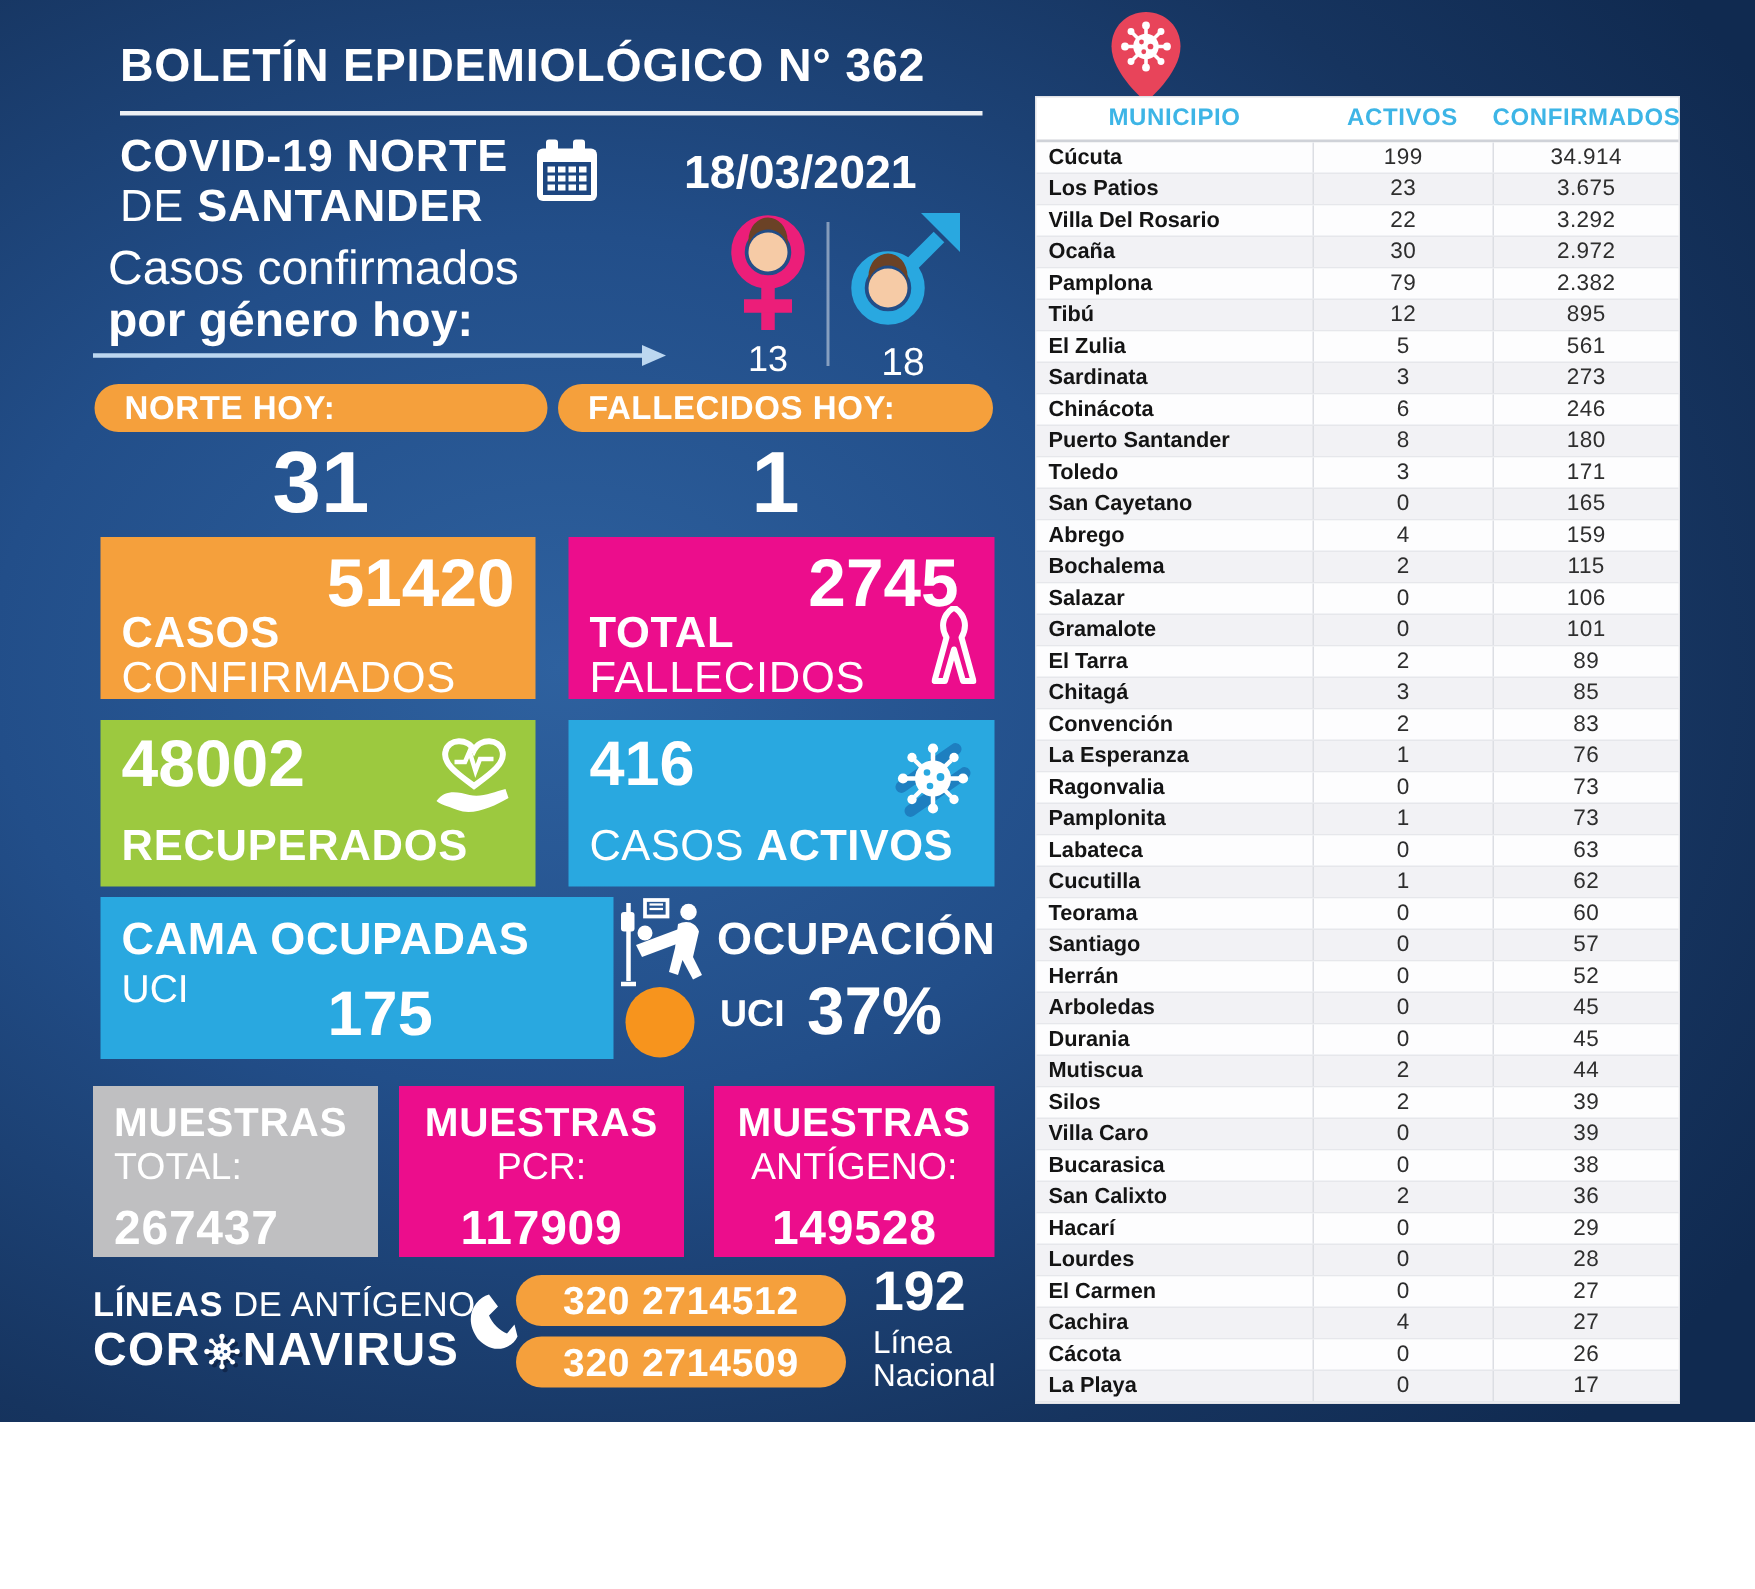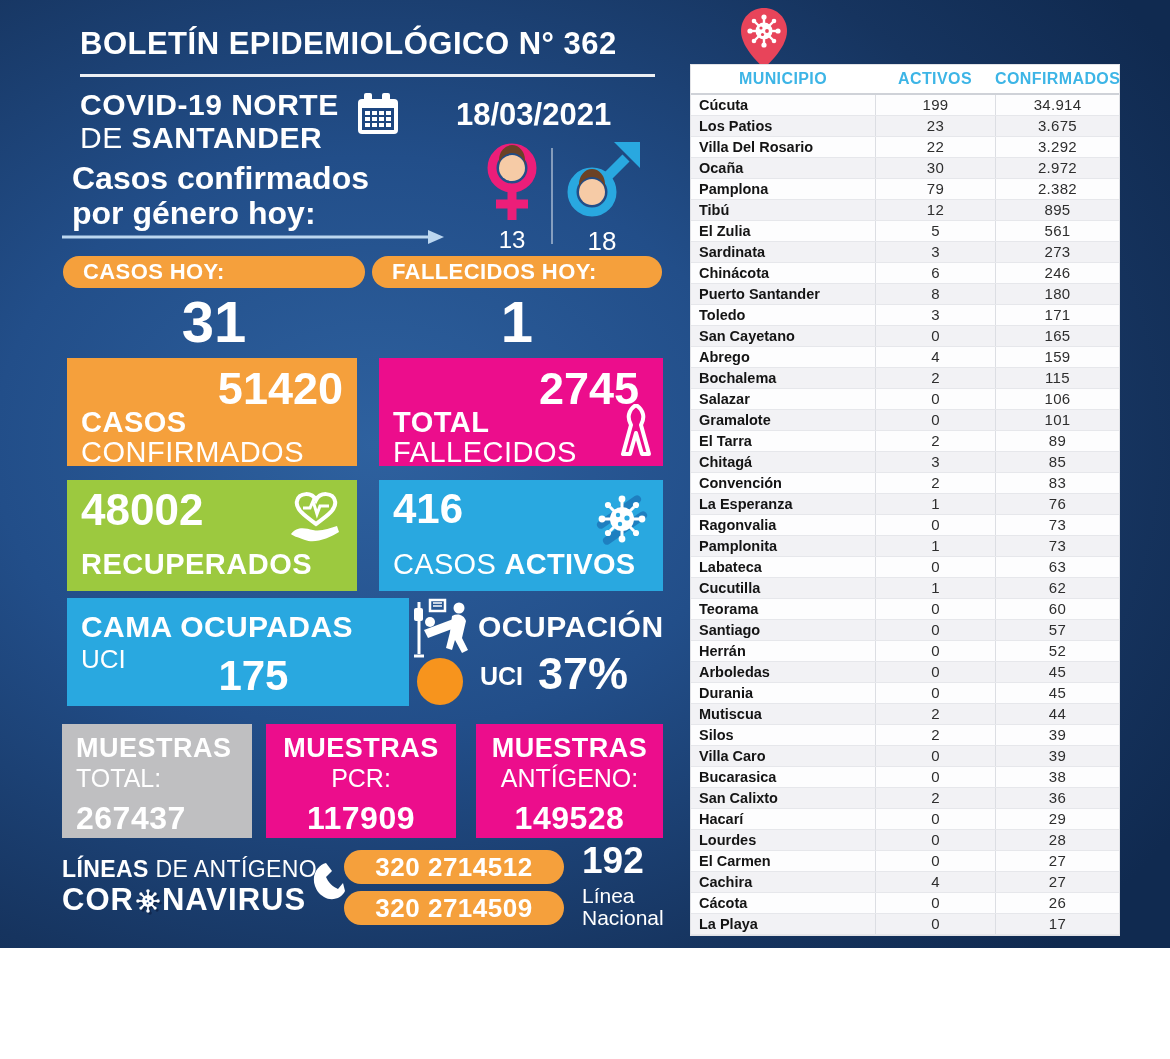--- a/index.html
+++ b/index.html
@@ -14,21 +14,21 @@
 
   
   .title{ left:80px; top:26px; font-size:31px; font-weight:800; letter-spacing:.5px; }
   .title-underline{ left:80px; top:74px; width:575px; height:3px; background:rgba(255,255,255,.92); }
   .covid1{ left:80px; top:88px; font-size:30px; font-weight:800; letter-spacing:.5px; }
   .covid2{ left:80px; top:121px; font-size:30px; letter-spacing:.5px; }
   .covid2 .light{ font-weight:300; }
   .covid2 .bold{ font-weight:800; }
   .cal-icon{ left:356px; top:92px; }
   .date{ left:412px; top:97px; font-size:31px; font-weight:800;margin-left:44px; }
-  .gh1{ left:72px; top:160px; font-size:32px; font-weight:700;text-align:right; }
+  .gh1{ left:72px; top:160px; font-size:32px; font-weight:400;text-align:right; }
   .gh2{ left:72px; top:195px; font-size:32px; font-weight:800; }
   .arrow{ left:62px; top:228px; }
   .gender-divider{ left:551px; top:148px; width:2px; height:96px; background:rgba(255,255,255,.45); }
   .female-icon{ left:480px; top:140px; }
   .male-icon{ left:562px; top:140px; }
   .count-f{ left:482px; top:226px; width:60px; text-align:center; font-size:24px; font-weight:500; }
   .count-m{ left:572px; top:226px; width:60px; text-align:center; font-size:26px; font-weight:500; }
 
   
   .pill{ height:32px; border-radius:16px; background:#F5A03C; line-height:32px;
@@ -157,21 +157,21 @@
   <svg class="abs male-icon" width="80" height="94" viewBox="0 0 80 94">
     <circle cx="30" cy="52" r="20" fill="none" stroke="#29A8E0" stroke-width="9"></circle>
     <line x1="45" y1="37" x2="64" y2="18" stroke="#29A8E0" stroke-width="10"></line>
     <polygon points="52,2 78,2 78,28" fill="#29A8E0"></polygon>
     <circle cx="30" cy="52" r="13" fill="#F6CBA6"></circle>
     <path d="M17 50 A13 13 0 0 1 43 50 L43 44 A13 15 0 0 0 17 44 Z" fill="#6B4226"></path>
   </svg>
   <div class="abs count-f">13</div>
   <div class="abs count-m">18</div>
 
-  <div class="abs pill pill1">CASOS HOY:</div>
+  <div class="abs pill pill1">NORTE HOY:</div>
   <div class="abs pill pill2">FALLECIDOS HOY:</div>
   <div class="abs bigval bigval1">31</div>
   <div class="abs bigval bigval2">1</div>
 
   <div class="box box-orange">
     <div class="bn">51420</div>
     <div class="bl1">CASOS</div>
     <div class="bl2">CONFIRMADOS</div>
   </div>
 

